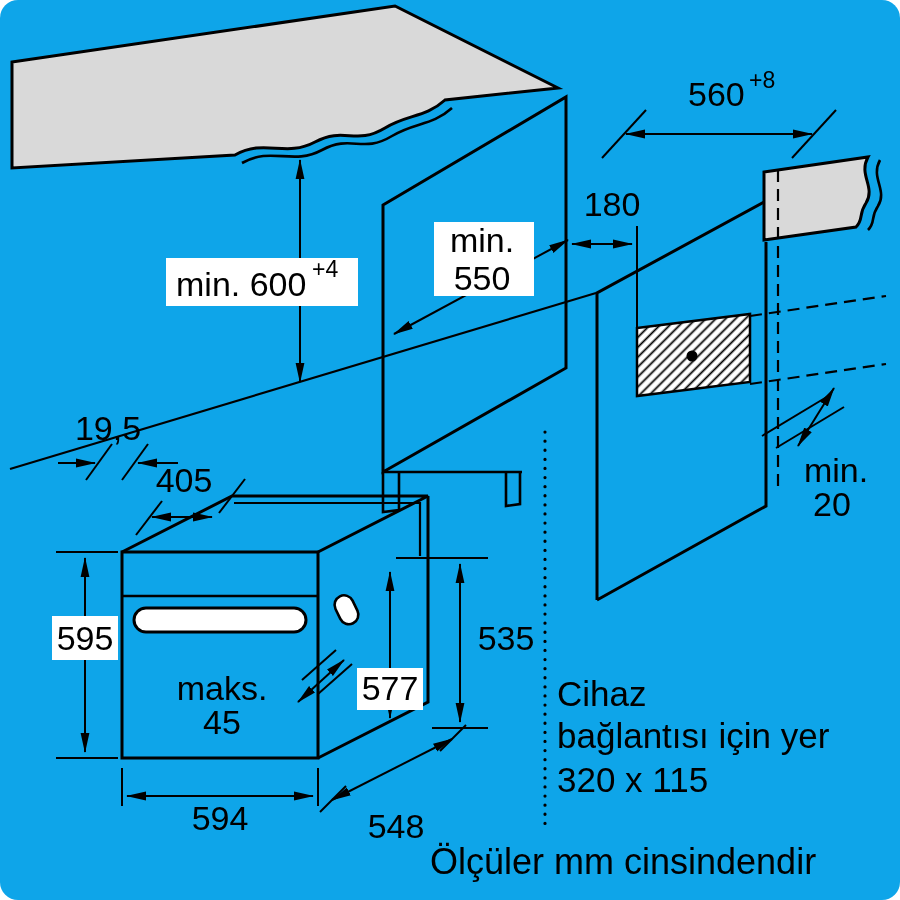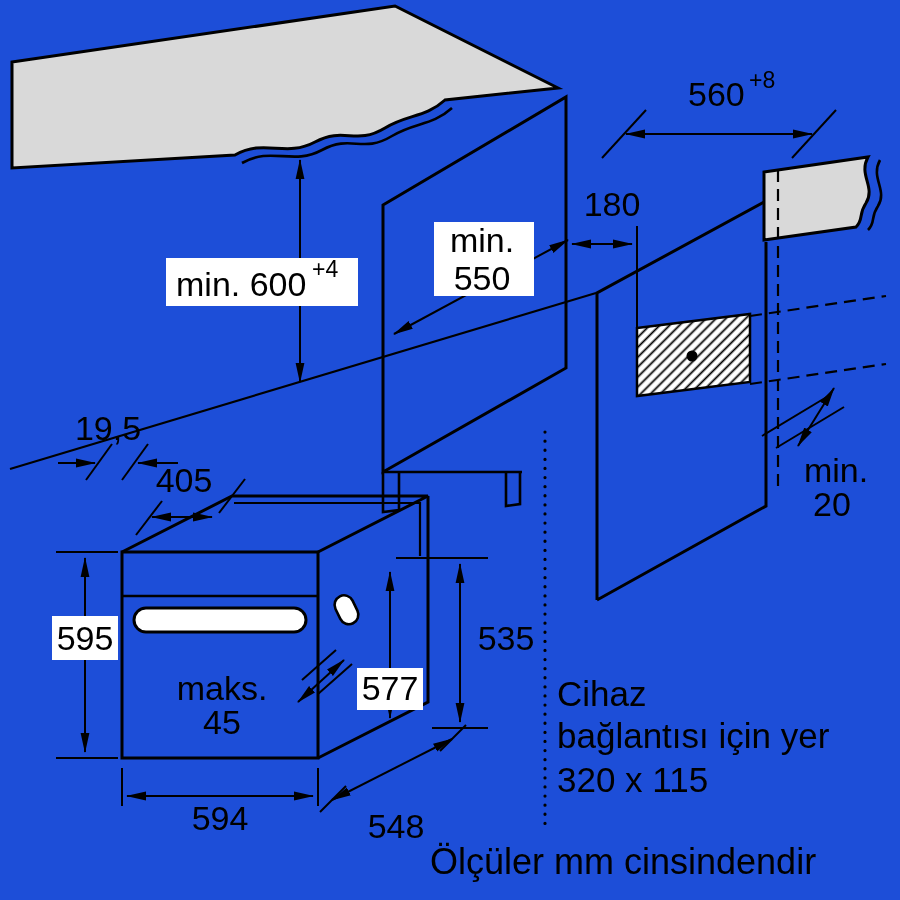--- a/index.html
+++ b/index.html
@@ -1,16 +1,16 @@
 <!DOCTYPE html>
 <html><head>
 <meta charset="utf-8">
 <style>
   html,body{margin:0;padding:0;background:#fff;}
-  .stage{position:relative;width:900px;height:900px;background:#1d4ed8;overflow:hidden;}
+  .stage{position:relative;width:900px;height:900px;background:#0ea5e9;overflow:hidden;border-radius:18px;}
   svg{display:block;}
   svg text{font-family:"Liberation Sans","DejaVu Sans",sans-serif;fill:#000;}
   .t{font-size:34px;}
   .sup{font-size:23px;}
   .note{font-size:35px;}
   .units{font-size:36px;}
   .mid{text-anchor:middle;}
   .s3{stroke:#000;stroke-width:3;fill:none;}
   .s26{stroke:#000;stroke-width:2.6;fill:none;}
   .s22{stroke:#000;stroke-width:2.2;fill:none;}

